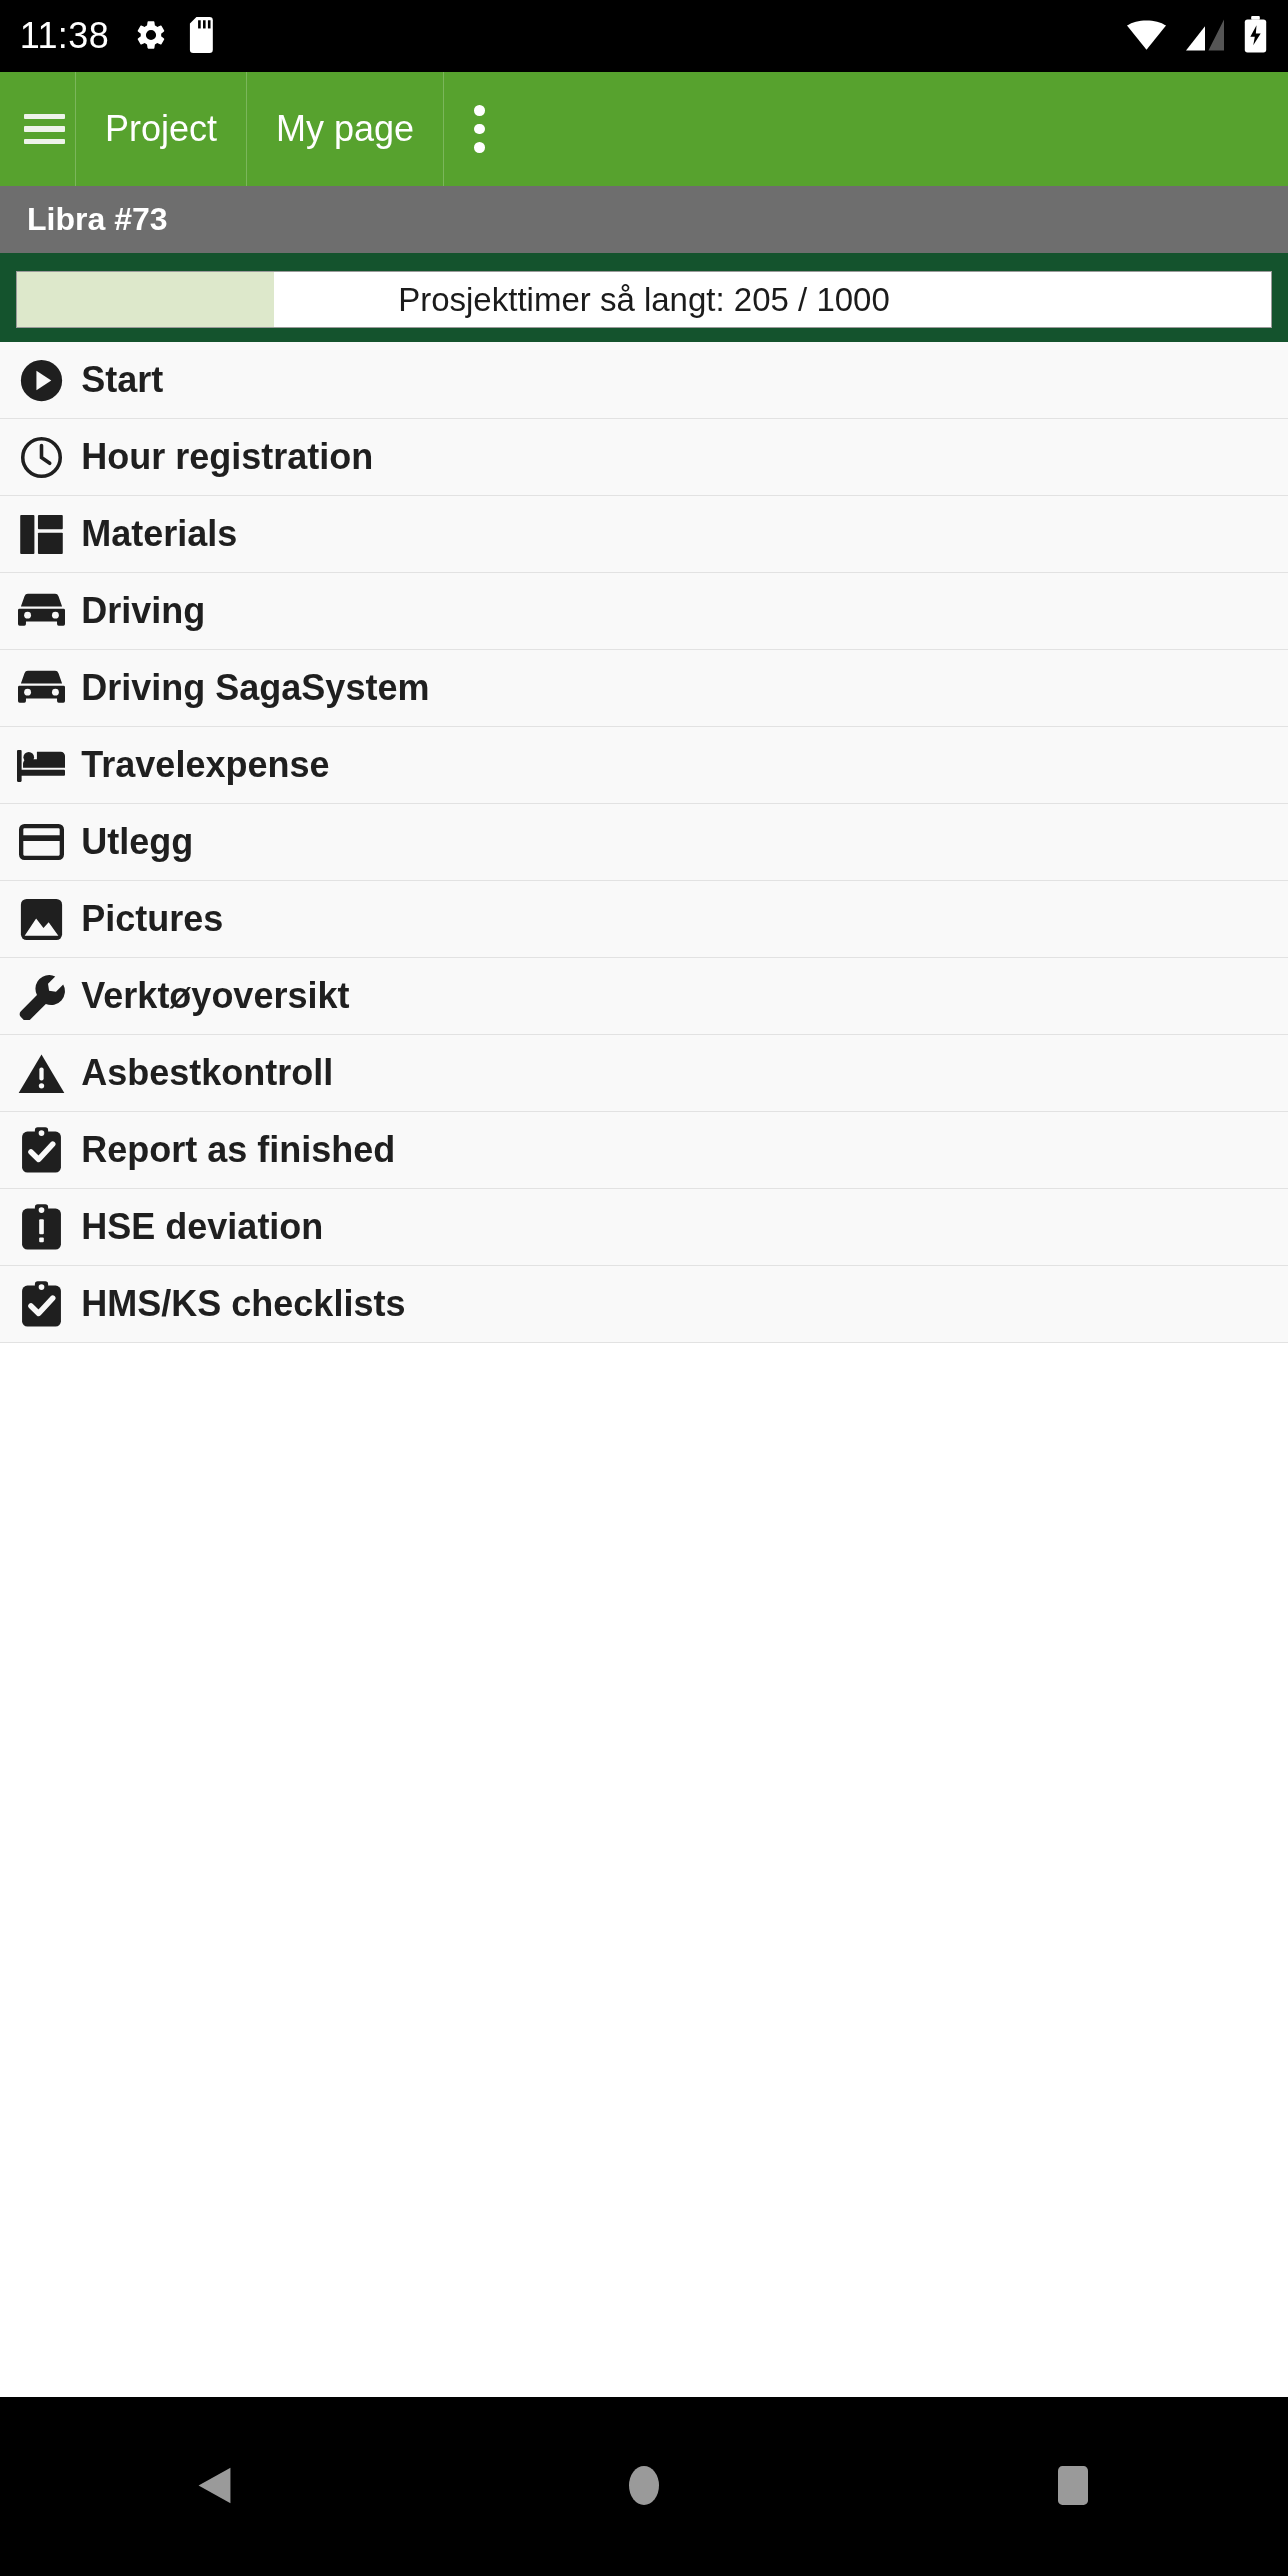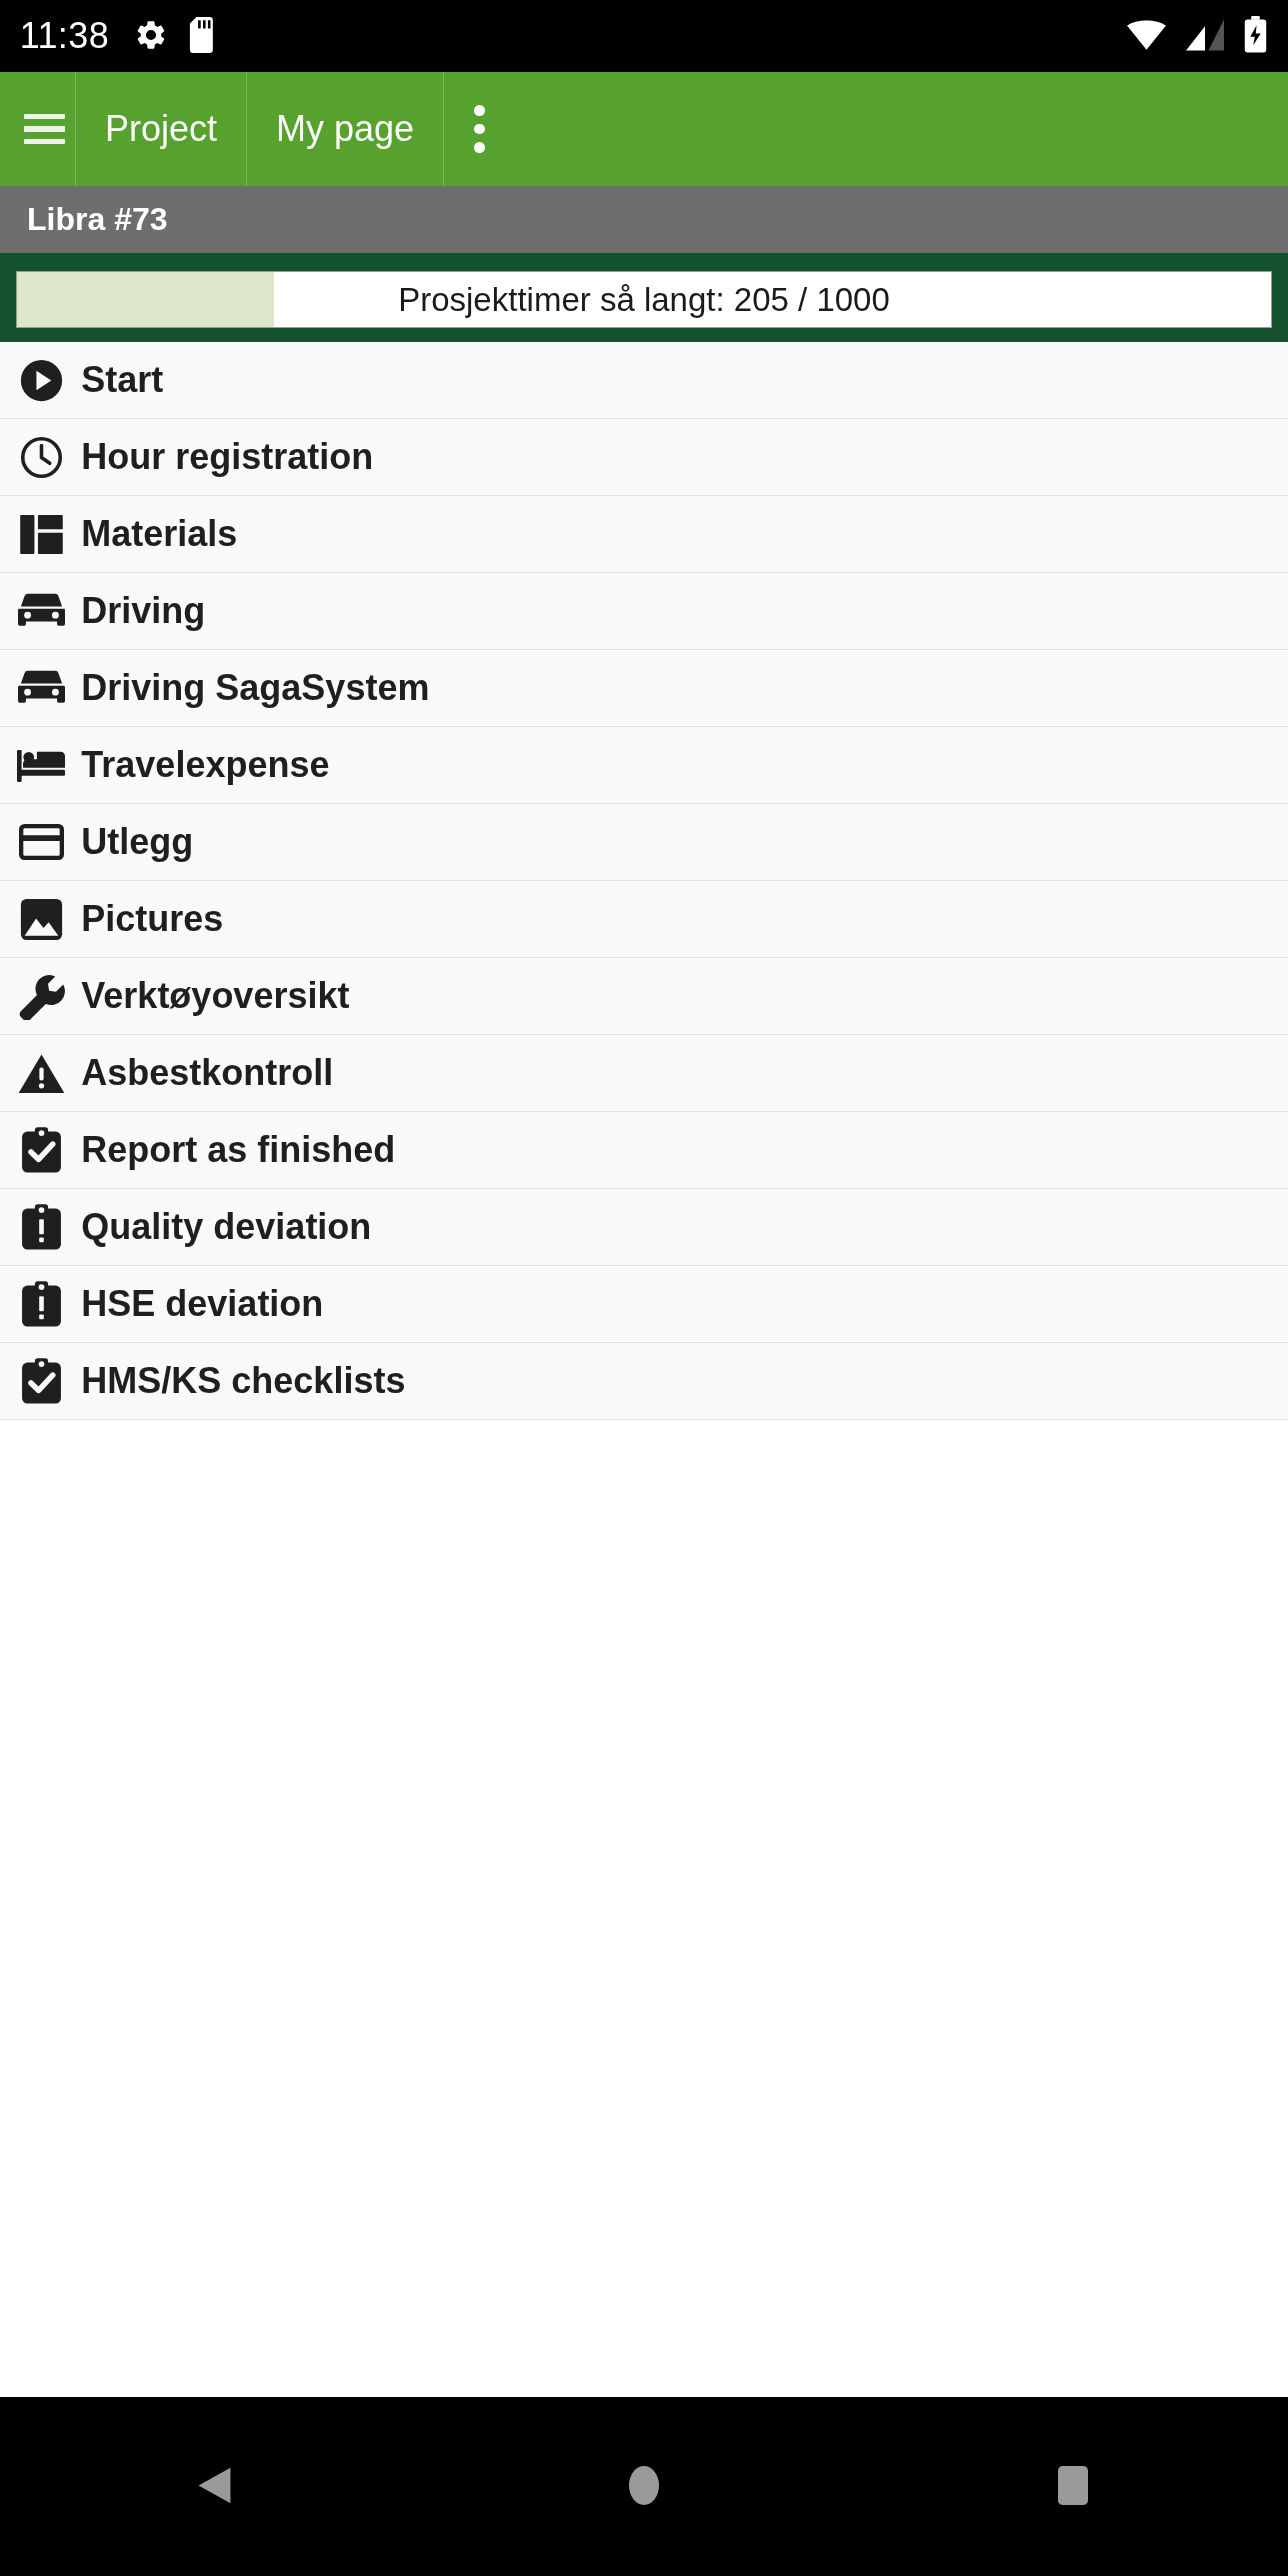--- a/index.html
+++ b/index.html
@@ -274,32 +274,20 @@
     <div class="menu-row">
       <span class="menu-icon">
         <svg width="41" height="47" viewBox="0 0 23 26" fill="#1f1f1f">
           <rect x="0.6" y="2.4" width="21.8" height="23" rx="3"></rect>
           <path d="M9.4 0h4.2a1.6 1.6 0 0 1 1.6 1.6v2.2H7.8V1.6A1.6 1.6 0 0 1 9.4 0z"></path>
           <circle cx="11.5" cy="3.2" r="1.6" fill="#f9f9f9"></circle>
           <rect x="10.2" y="8.4" width="2.6" height="8.4" rx="0.6" fill="#f9f9f9"></rect>
           <rect x="10.2" y="18.6" width="2.6" height="2.7" rx="0.6" fill="#f9f9f9"></rect>
         </svg>
       </span>
-      <span class="menu-label">Quality deviation</span>
-    </div>
-    <div class="menu-row">
-      <span class="menu-icon">
-        <svg width="41" height="47" viewBox="0 0 23 26" fill="#1f1f1f">
-          <rect x="0.6" y="2.4" width="21.8" height="23" rx="3"></rect>
-          <path d="M9.4 0h4.2a1.6 1.6 0 0 1 1.6 1.6v2.2H7.8V1.6A1.6 1.6 0 0 1 9.4 0z"></path>
-          <circle cx="11.5" cy="3.2" r="1.6" fill="#f9f9f9"></circle>
-          <rect x="10.2" y="8.4" width="2.6" height="8.4" rx="0.6" fill="#f9f9f9"></rect>
-          <rect x="10.2" y="18.6" width="2.6" height="2.7" rx="0.6" fill="#f9f9f9"></rect>
-        </svg>
-      </span>
       <span class="menu-label">HSE deviation</span>
     </div>
     <div class="menu-row">
       <span class="menu-icon">
         <svg width="41" height="47" viewBox="0 0 23 26" fill="#1f1f1f">
           <rect x="0.6" y="2.4" width="21.8" height="23" rx="3"></rect>
           <path d="M9.4 0h4.2a1.6 1.6 0 0 1 1.6 1.6v2.2H7.8V1.6A1.6 1.6 0 0 1 9.4 0z"></path>
           <circle cx="11.5" cy="3.2" r="1.6" fill="#f9f9f9"></circle>
           <path d="M5.6 13.8 9.9 18 17.8 9.4" stroke="#f9f9f9" stroke-width="3.1" fill="none" stroke-linecap="round" stroke-linejoin="round"></path>
         </svg>

